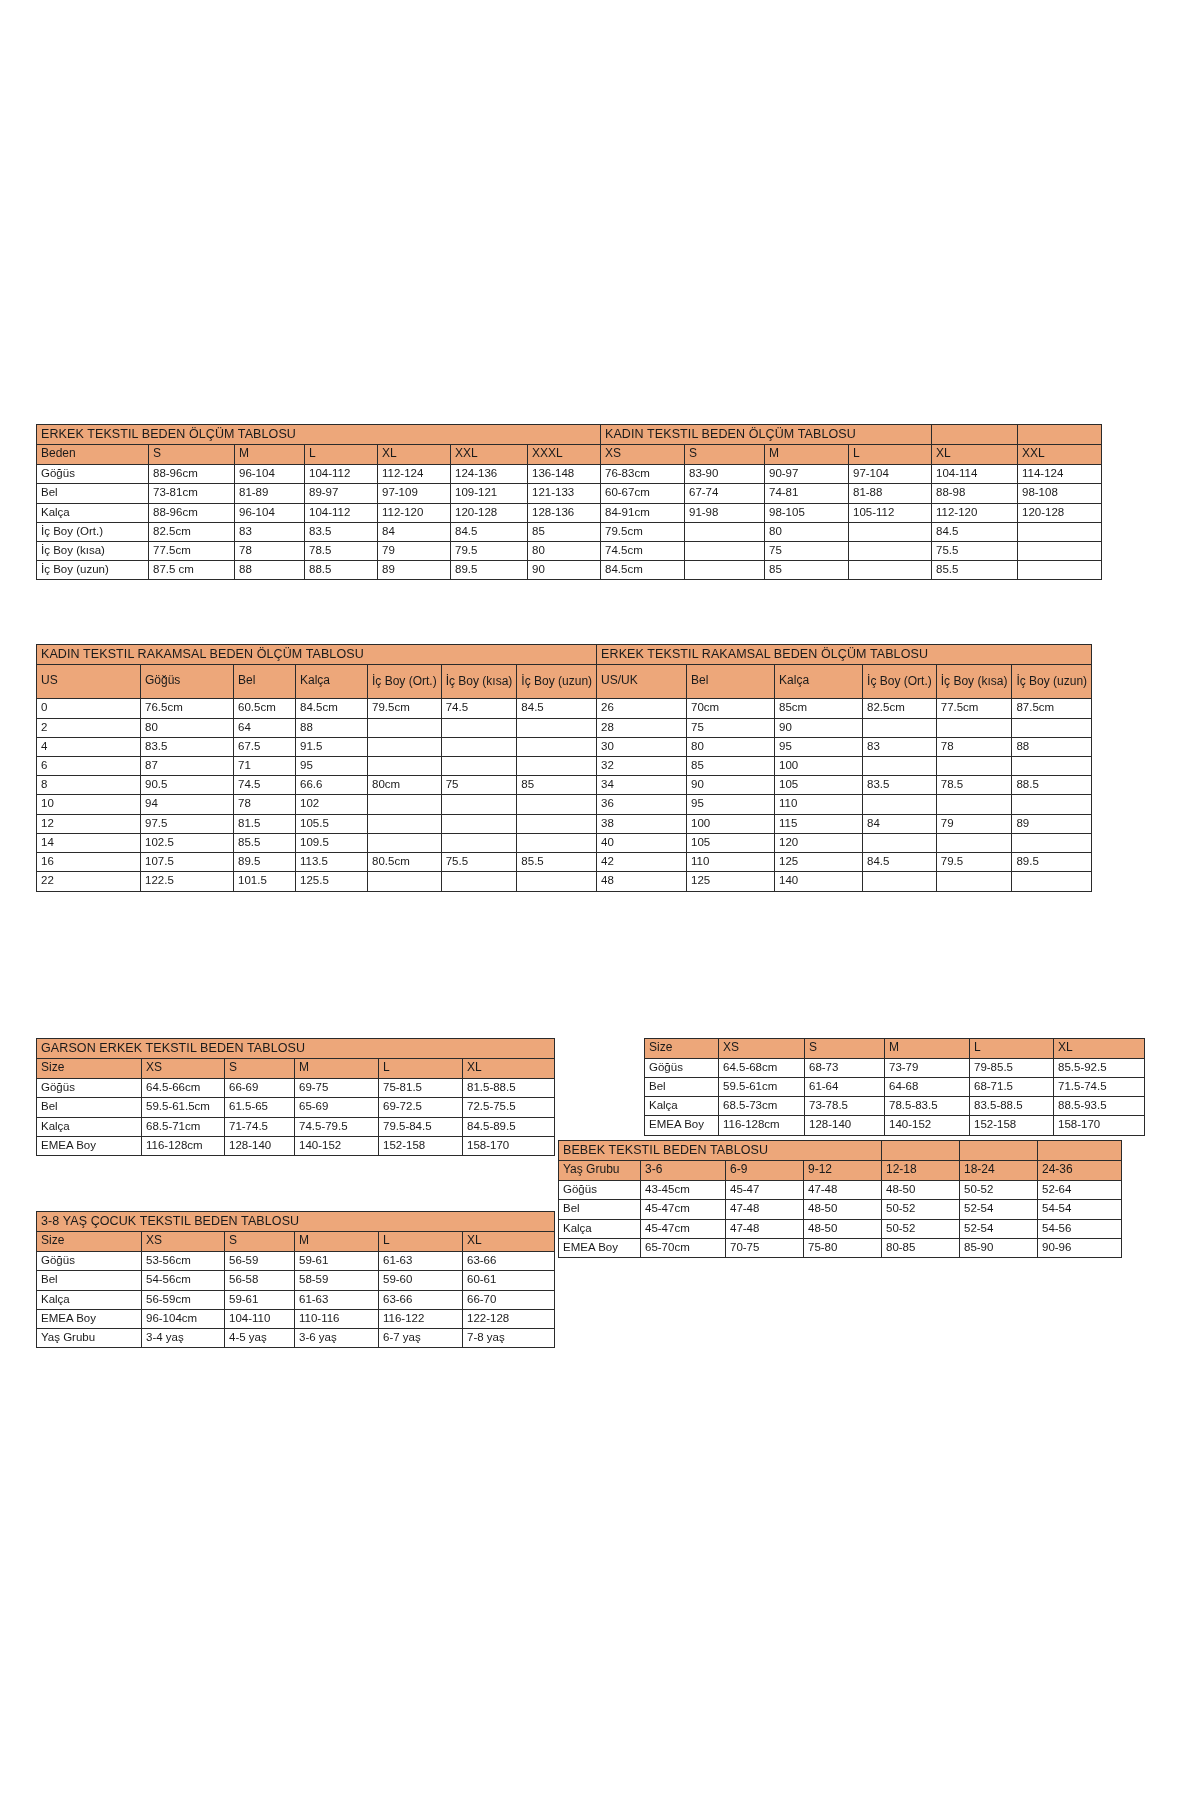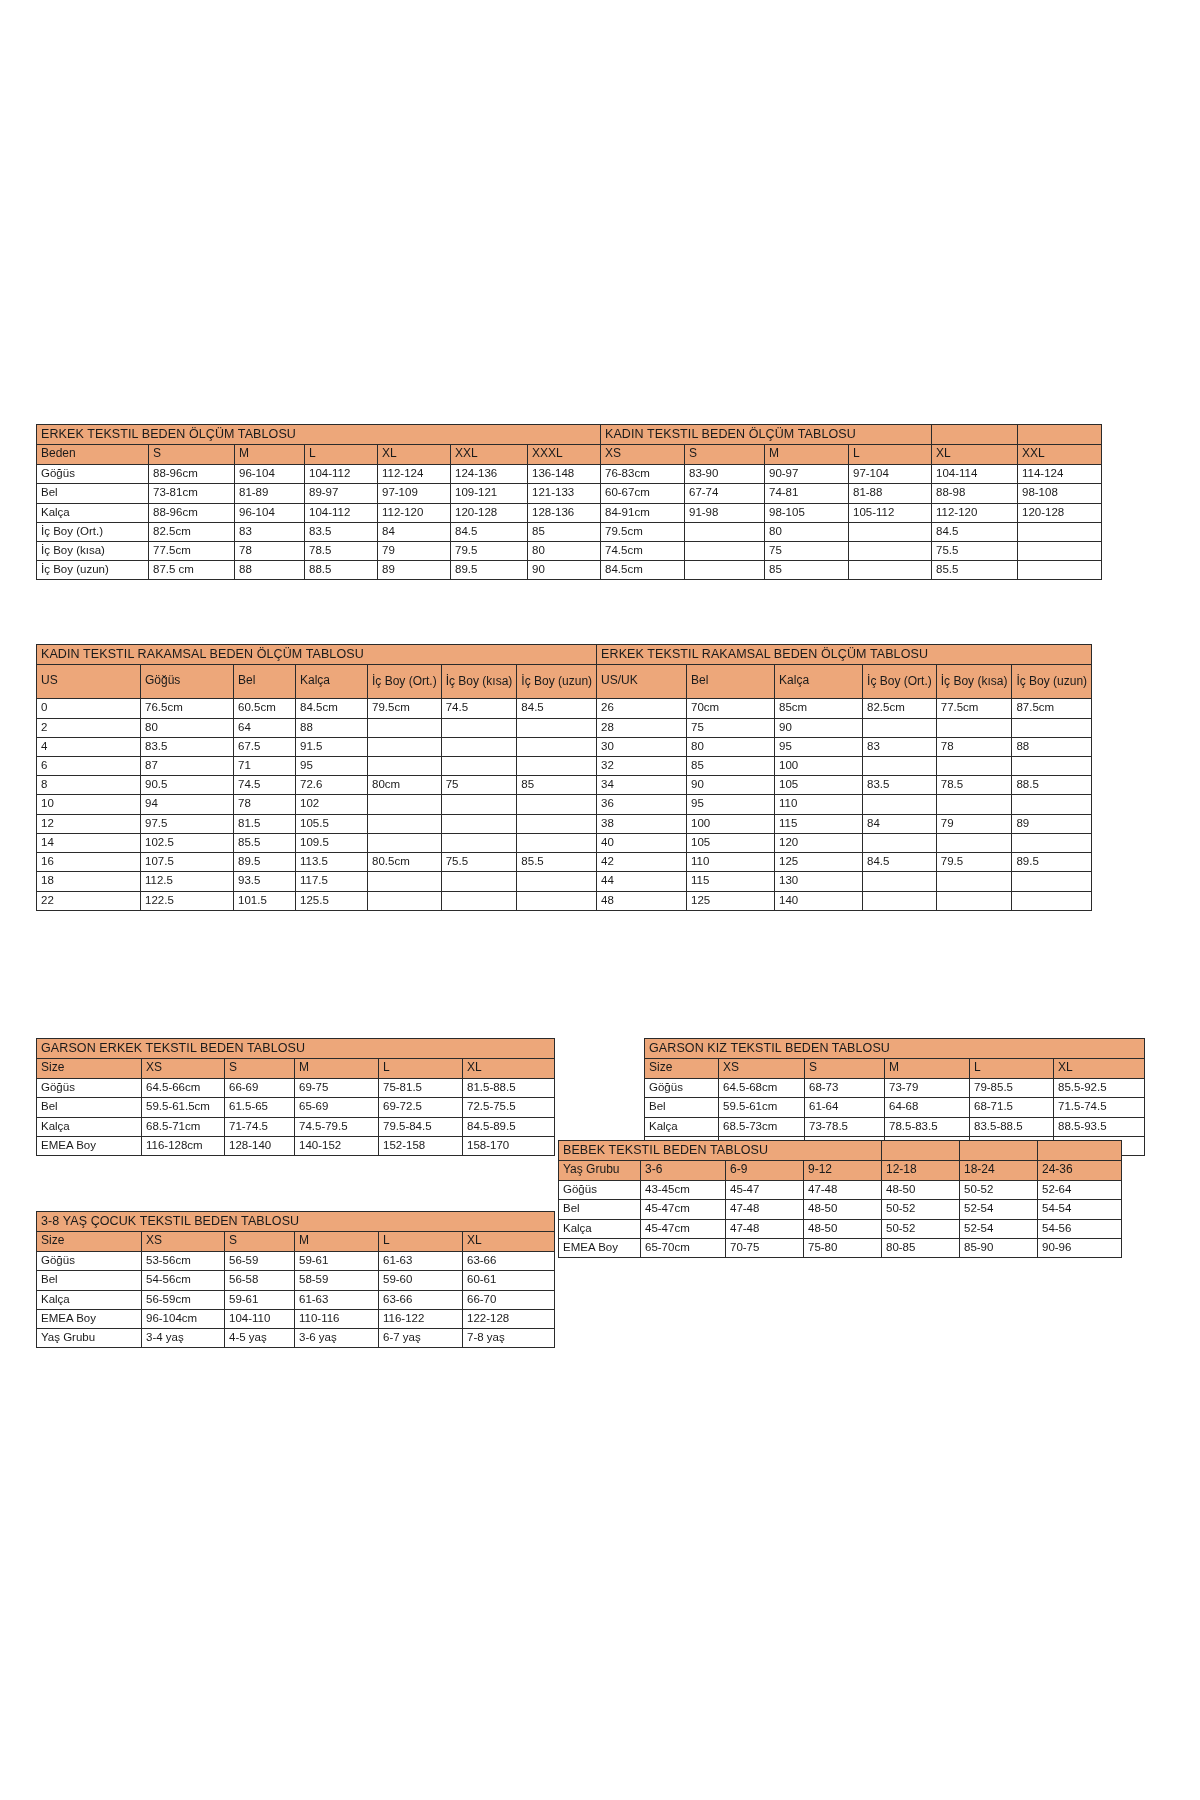--- a/index.html
+++ b/index.html
@@ -301,21 +301,21 @@
         <td>100</td>
         <td></td>
         <td></td>
         <td></td>
       </tr>
 
       <tr>
         <td>8</td>
         <td>90.5</td>
         <td>74.5</td>
-        <td>72.6</td>
+        <td>66.6</td>
         <td>80cm</td>
         <td>75</td>
         <td>85</td>
         <td>34</td>
         <td>90</td>
         <td>105</td>
         <td>83.5</td>
         <td>78.5</td>
         <td>88.5</td>
       </tr>
@@ -377,35 +377,20 @@
         <td>75.5</td>
         <td>85.5</td>
         <td>42</td>
         <td>110</td>
         <td>125</td>
         <td>84.5</td>
         <td>79.5</td>
         <td>89.5</td>
       </tr>
 
-      <tr>
-        <td>18</td>
-        <td>112.5</td>
-        <td>93.5</td>
-        <td>117.5</td>
-        <td></td>
-        <td></td>
-        <td></td>
-        <td>44</td>
-        <td>115</td>
-        <td>130</td>
-        <td></td>
-        <td></td>
-        <td></td>
-      </tr>
 
 
       <tr>
         <td>22</td>
         <td>122.5</td>
         <td>101.5</td>
         <td>125.5</td>
         <td></td>
         <td></td>
         <td></td>
@@ -482,23 +467,20 @@
     <table class="sz">
       <colgroup>
         <col style="width:74px">
           <col style="width:86px">
           <col style="width:80px">
           <col style="width:85px">
         <col style="width:84px">
           <col style="width:91px">
       </colgroup>
       <tbody>
-          <tr class="title-row">
-        <td colspan="6">GARSON KIZ TEKSTIL BEDEN TABLOSU</td>
-      </tr>
       <tr class="head-row">
         <td>Size</td>
         <td>XS</td>
         <td>S</td>
         <td>M</td>
         <td>L</td>
         <td>XL</td>
       </tr>
       <tr>
         <td>Göğüs</td>

